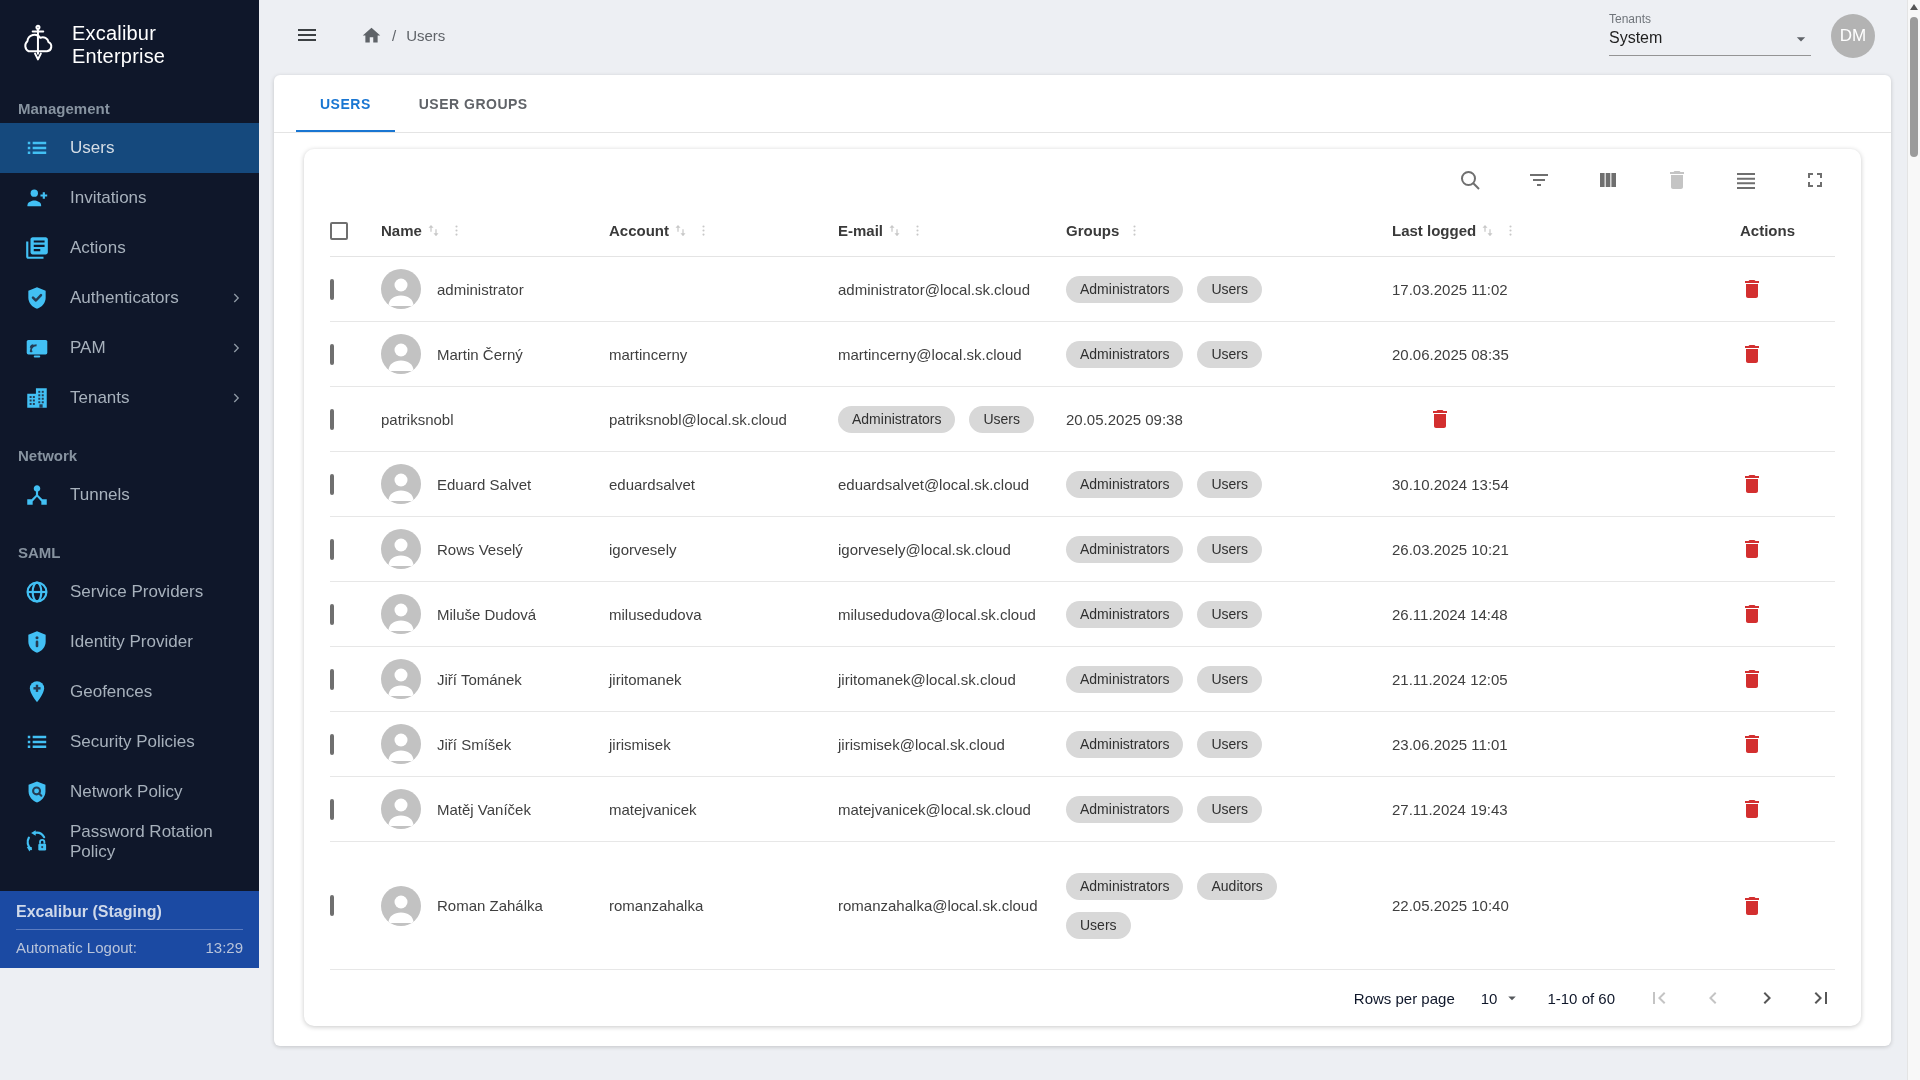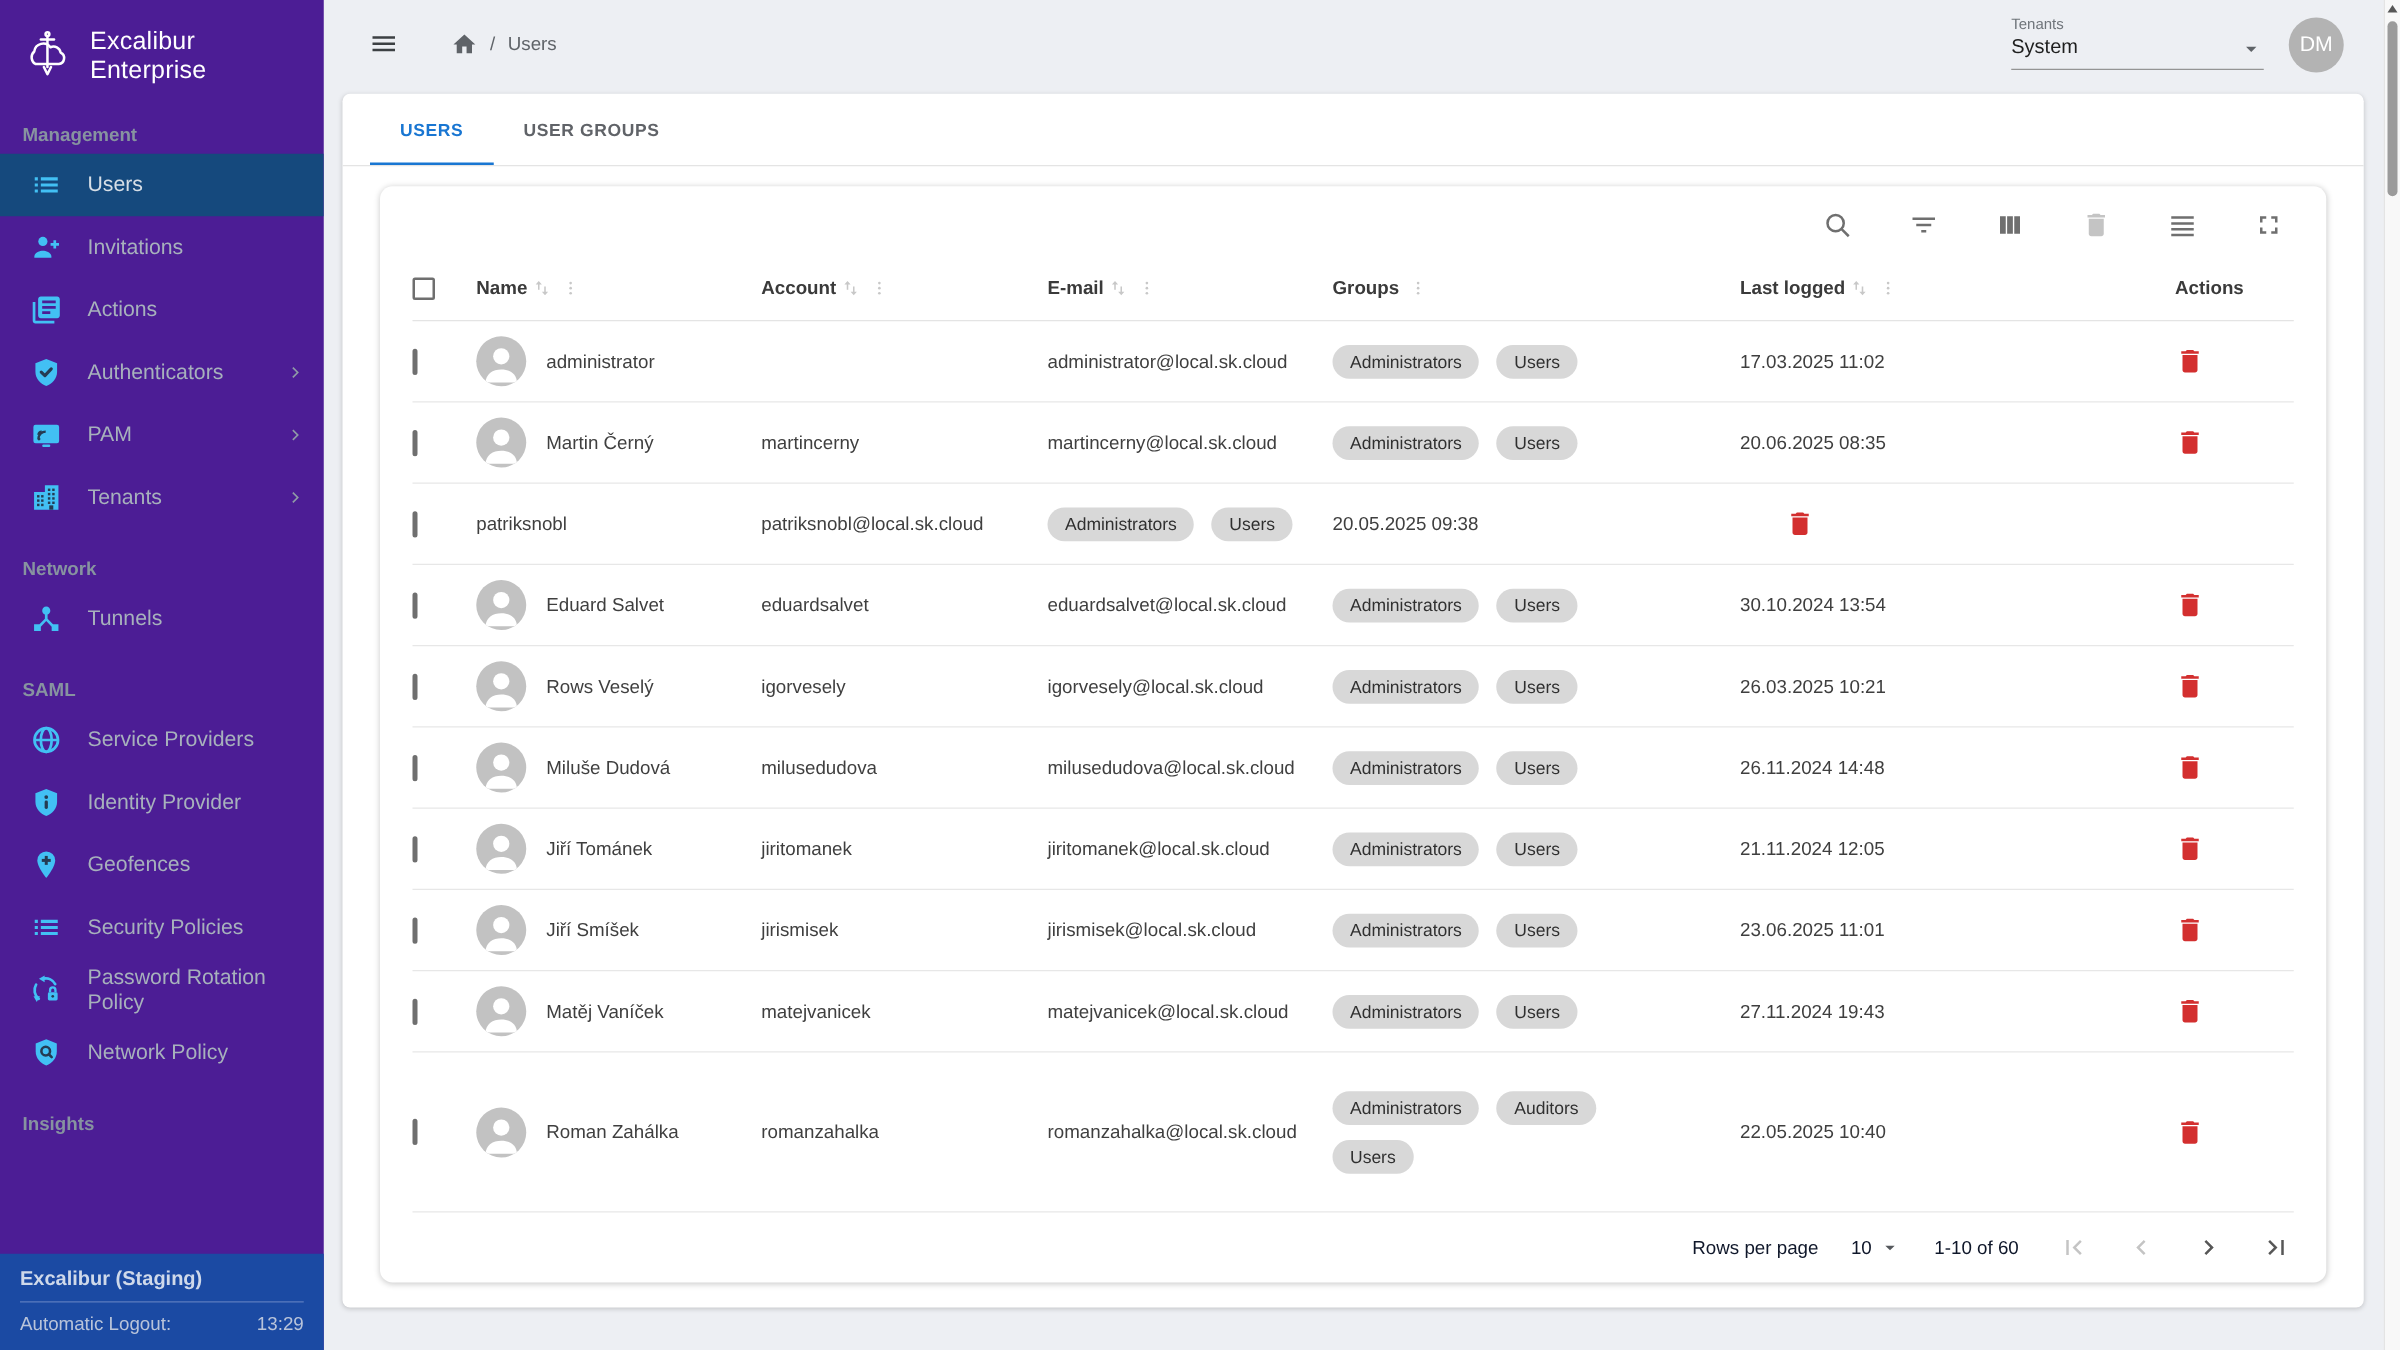--- a/index.html
+++ b/index.html
@@ -5,21 +5,21 @@
   * { box-sizing: border-box; }
   html,body { margin:0; padding:0; }
   body {
     font-family: "Liberation Sans", sans-serif;
     background:#edeff3;
     -webkit-font-smoothing: antialiased;
   }
   .app { position:relative; width:1920px; height:1080px; overflow:hidden; background:#edeff3; display:flex; }
 
   
-  .sidebar { width:259px; height:1080px; background:#4c1d95; display:flex; flex-direction:column; flex:0 0 259px; }
+  .sidebar { width:259px; height:968px; background:#0f172a; display:flex; flex-direction:column; flex:0 0 259px; }
   .brand { display:flex; align-items:center; gap:12px; padding:22px 14px 8px 14px; color:#ffffff; }
   .brand-icon { width:46px; height:46px; flex:0 0 46px; }
   .brand-name { font-size:20px; font-weight:400; letter-spacing:.2px; }
   .nav { flex:1 1 auto; overflow:hidden; }
   .section-label { padding:24px 16px 6px 18px; color:#8793a0; font-weight:700; font-size:15px; }
   .nav-item { display:flex; align-items:center; gap:20px; height:50px; padding:0 14px 0 24px; color:#a7b1bc; font-size:17px; cursor:pointer; }
   .nav-item .nav-icon { width:26px; height:26px; color:#42c0f4; flex:0 0 26px; display:flex; align-items:center; justify-content:center; }
   .nav-item .nav-icon svg { width:26px; height:26px; }
   .nav-item.active { background:#15497d; color:#d6dee6; }
   .chev { margin-left:auto; color:#8f9aa6; display:flex; }
@@ -265,41 +265,41 @@
           <svg viewBox="0 0 24 24" fill="currentColor">
               <path d="M3.5 6.3h2.3v2.3H3.5zM8 6.3h12.5v2.3H8zM3.5 10.8h2.3v2.3H3.5zM8 10.8h12.5v2.3H8zM3.5 15.3h2.3v2.3H3.5zM8 15.3h12.5v2.3H8z"></path>
             </svg>
         </span>
         <span class="nav-label">Security Policies</span>
       </div>
 
       <div class="nav-item">
         <span class="nav-icon">
           <svg viewBox="0 0 24 24">
+              <path fill="currentColor" d="M12 2.2l7.8 3.1v6c0 4.8-3.3 8.7-7.8 10.3-4.5-1.6-7.8-5.5-7.8-10.3v-6L12 2.2z"></path>
+              <circle cx="11.6" cy="11" r="3.2" fill="none" stroke="#253b52" stroke-width="1.9"></circle>
+              <line x1="13.9" y1="13.3" x2="16" y2="15.4" stroke="#253b52" stroke-width="1.9" stroke-linecap="round"></line>
+            </svg>
+        </span>
+        <span class="nav-label">Network Policy</span>
+      </div>
+
+      <div class="nav-item">
+        <span class="nav-icon">
+          <svg viewBox="0 0 24 24">
               <path d="M6.5 18.5a8 8 0 0 1-2-10.5" fill="none" stroke="currentColor" stroke-width="2" stroke-linecap="round"></path>
               <path d="M10 3.6a8 8 0 0 1 8.6 4" fill="none" stroke="currentColor" stroke-width="2" stroke-linecap="round"></path>
               <polygon points="10.8,1.2 10.8,6.2 6.6,3.7" fill="currentColor"></polygon>
               <polygon points="2.6,16.6 7.4,16.6 5,20.8" fill="currentColor"></polygon>
               <rect x="13.2" y="13.6" width="7.2" height="6.2" rx="1.1" fill="currentColor"></rect>
               <path d="M14.8 13.6v-1.5a2 2 0 0 1 4 0v1.5" fill="none" stroke="currentColor" stroke-width="1.7"></path>
               <circle cx="16.8" cy="16.7" r="1" fill="#253b52"></circle>
             </svg>
         </span>
         <span class="nav-label">Password Rotation Policy</span>
-      </div>
-
-      <div class="nav-item">
-        <span class="nav-icon">
-          <svg viewBox="0 0 24 24">
-              <path fill="currentColor" d="M12 2.2l7.8 3.1v6c0 4.8-3.3 8.7-7.8 10.3-4.5-1.6-7.8-5.5-7.8-10.3v-6L12 2.2z"></path>
-              <circle cx="11.6" cy="11" r="3.2" fill="none" stroke="#253b52" stroke-width="1.9"></circle>
-              <line x1="13.9" y1="13.3" x2="16" y2="15.4" stroke="#253b52" stroke-width="1.9" stroke-linecap="round"></line>
-            </svg>
-        </span>
-        <span class="nav-label">Network Policy</span>
       </div>
 
       <div class="section-label">Insights</div>
     </div>
 
     <div class="sidebar-footer">
       <div class="env-name">Excalibur (Staging)</div>
       <div class="footer-divider"></div>
       <div class="logout-row">
         <span>Automatic Logout:</span>

